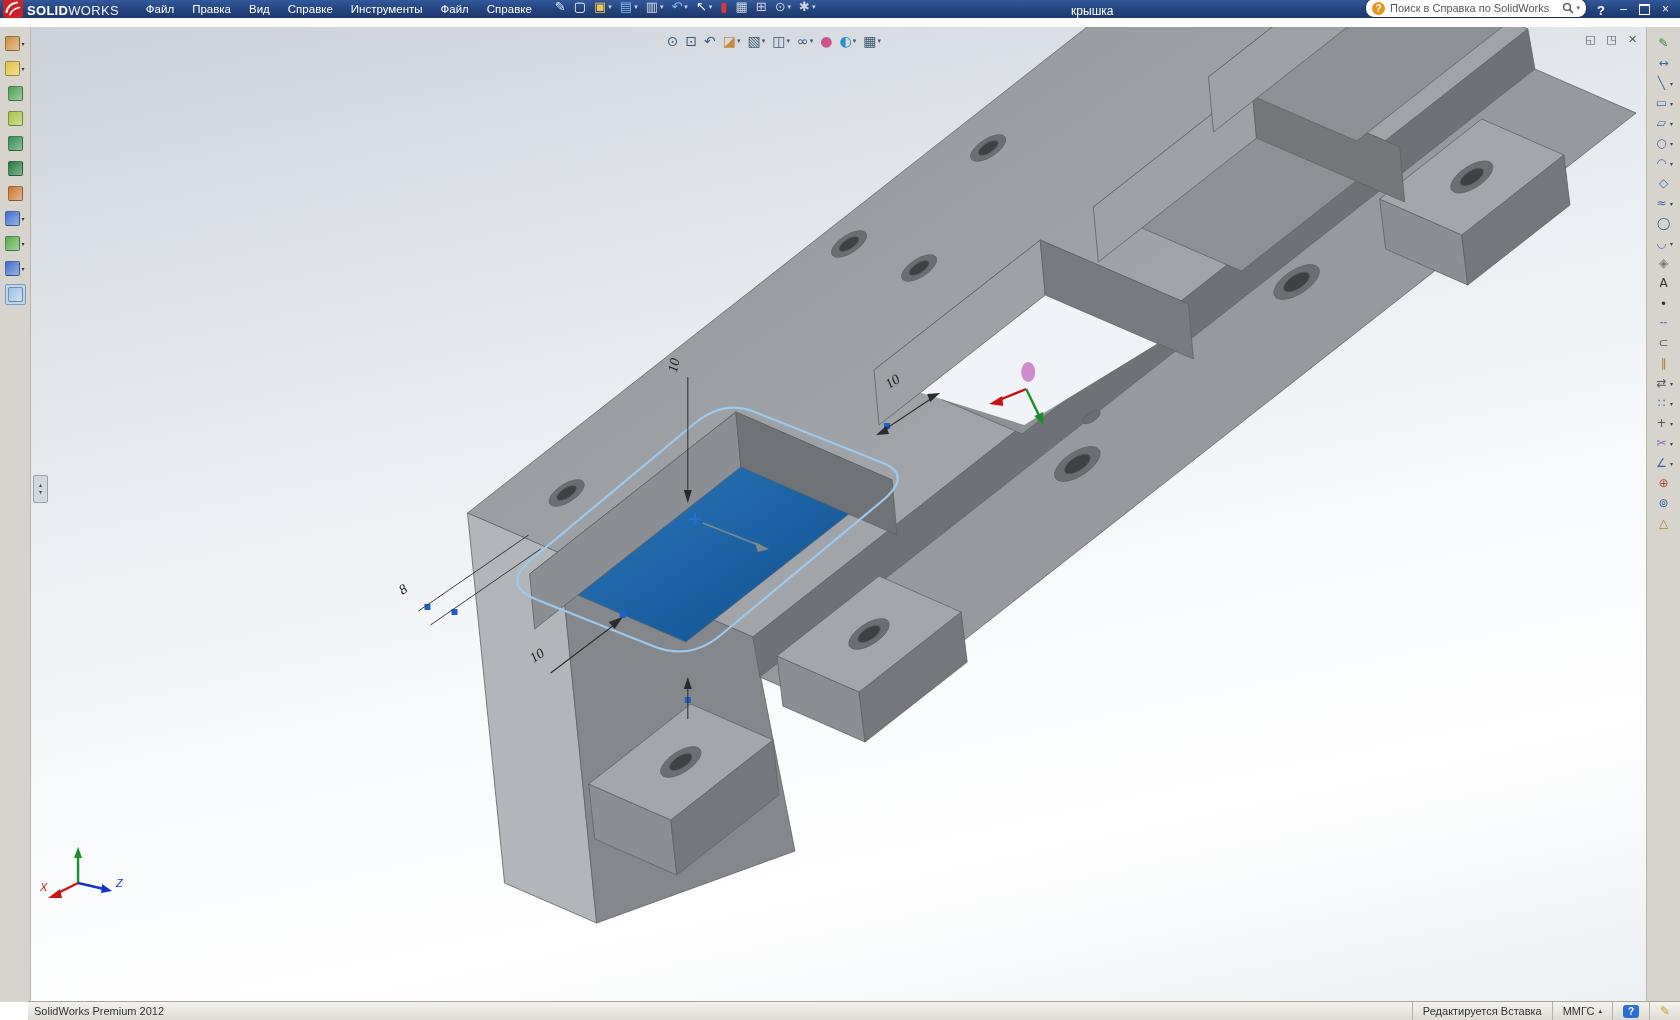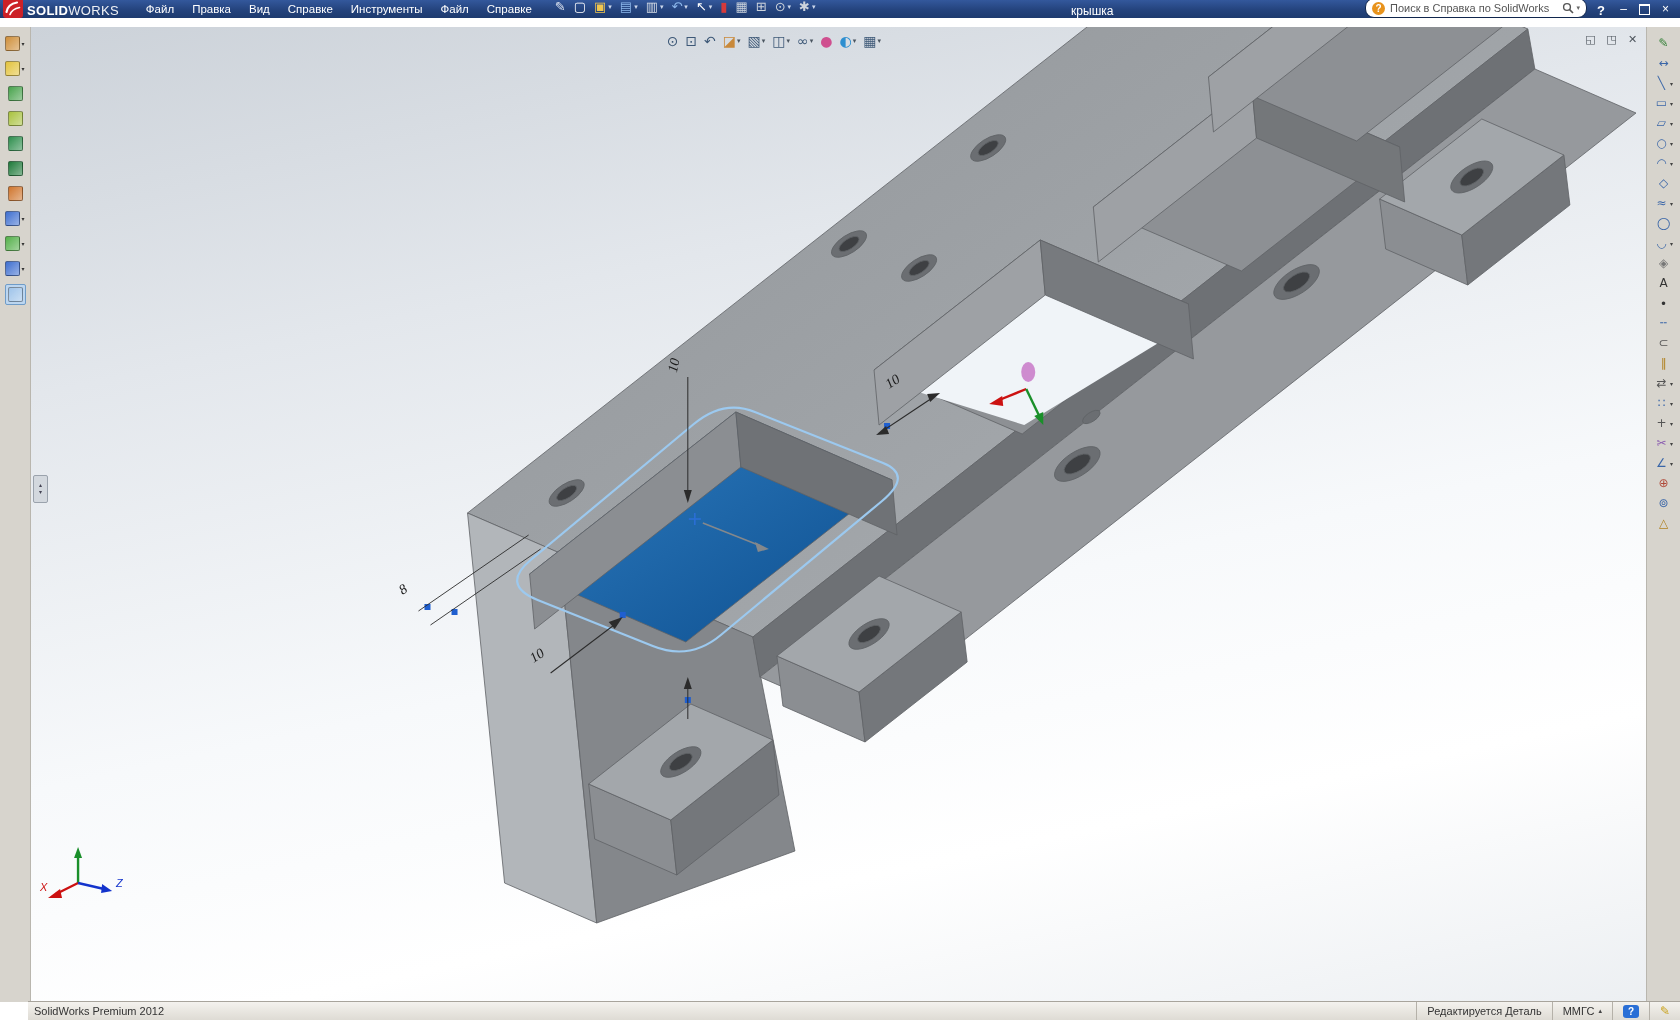--- a/index.html
+++ b/index.html
@@ -492,21 +492,21 @@
       <line x1="48" y1="856" x2="74" y2="862" stroke="#1333cc" stroke-width="2.4"></line>
       <path d="M82,864 L72,857 L71,866 Z" fill="#1333cc"></path>
       <text x="10" y="864" font-size="11" font-style="italic" fill="#cc1111">X</text>
       <text x="86" y="860" font-size="11" font-style="italic" fill="#1333cc">Z</text>
     </g>
   </svg>
 </div>
 
 <div class="statusbar">
   <div class="sb-left">SolidWorks Premium 2012</div>
-  <div class="sb-seg">Редактируется Деталь</div>
+  <div class="sb-seg">Редактируется Вставка</div>
   <div class="sb-seg sb-units">
     <span>ММГС</span>
     <span class="ucaret">▴</span>
   </div>
   <div class="sb-seg">
     <span class="sb-help">?</span>
   </div>
   <div class="sb-seg">
     <span class="sb-tool">✎</span>
   </div>

